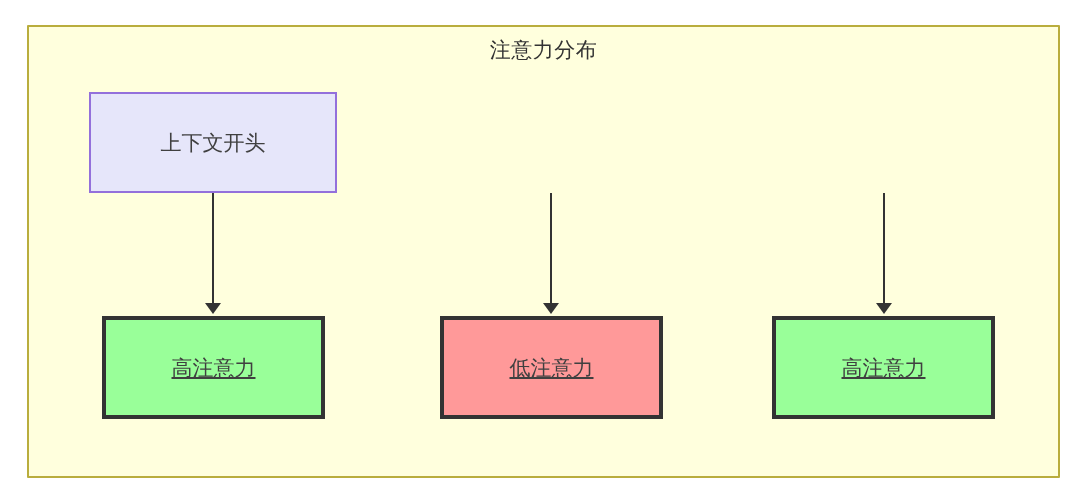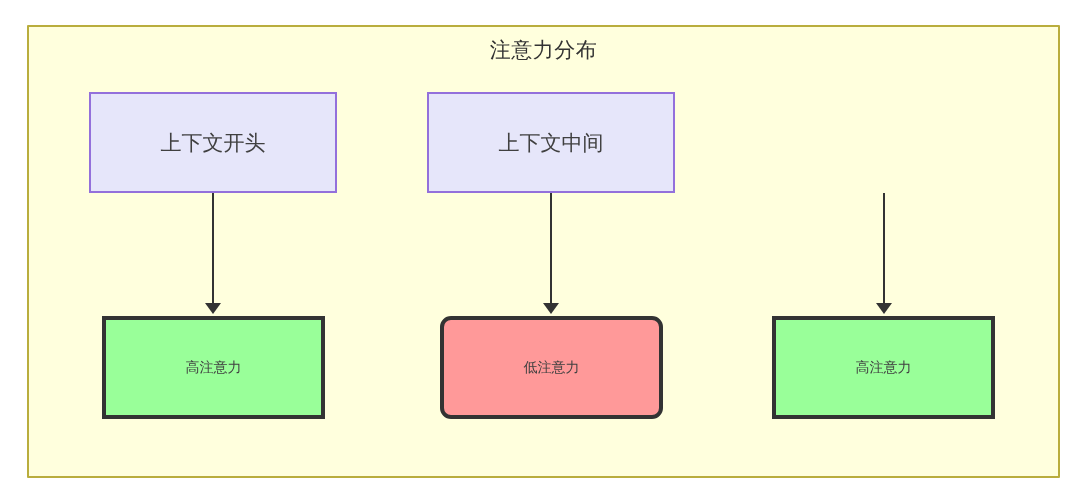--- a/index.html
+++ b/index.html
@@ -63,25 +63,26 @@
     height: 101px;
     background: #e6e6fa;
     border: 2px solid #9370db;
     font-size: 21px;
   }
 
   .node-dst {
     width: 223px;
     height: 103px;
     border: 4px solid #333333;
-    font-size: 14px;
+    font-size: 21px;
+    text-decoration: underline;
   }
 
   .fill-high { background: #99ff99; }
-  .fill-low  { background: #ff9999; border-radius: 11px; }
+  .fill-low  { background: #ff9999; }
 
   
   .edge {
     position: absolute;
     width: 2px;
     background: #333333;
   }
 
   .arrowhead {
     position: absolute;
@@ -105,23 +106,20 @@
     <span>上下文开头</span>
   </div>
 
   <div class="edge" style="left:212px; top:193px; height:110px;"></div>
   <div class="arrowhead" style="left:205px; top:303px;"></div>
 
   <div class="node node-dst fill-high" style="left:102px; top:316px;">
     <span>高注意力</span>
   </div>
 
-  <div class="node node-src" style="left:427px; top:92px;">
-    <span>上下文中间</span>
-  </div>
 
   <div class="edge" style="left:550px; top:193px; height:110px;"></div>
   <div class="arrowhead" style="left:543px; top:303px;"></div>
 
   <div class="node node-dst fill-low" style="left:440px; top:316px;">
     <span>低注意力</span>
   </div>
 
 
   <div class="edge" style="left:883px; top:193px; height:110px;"></div>

